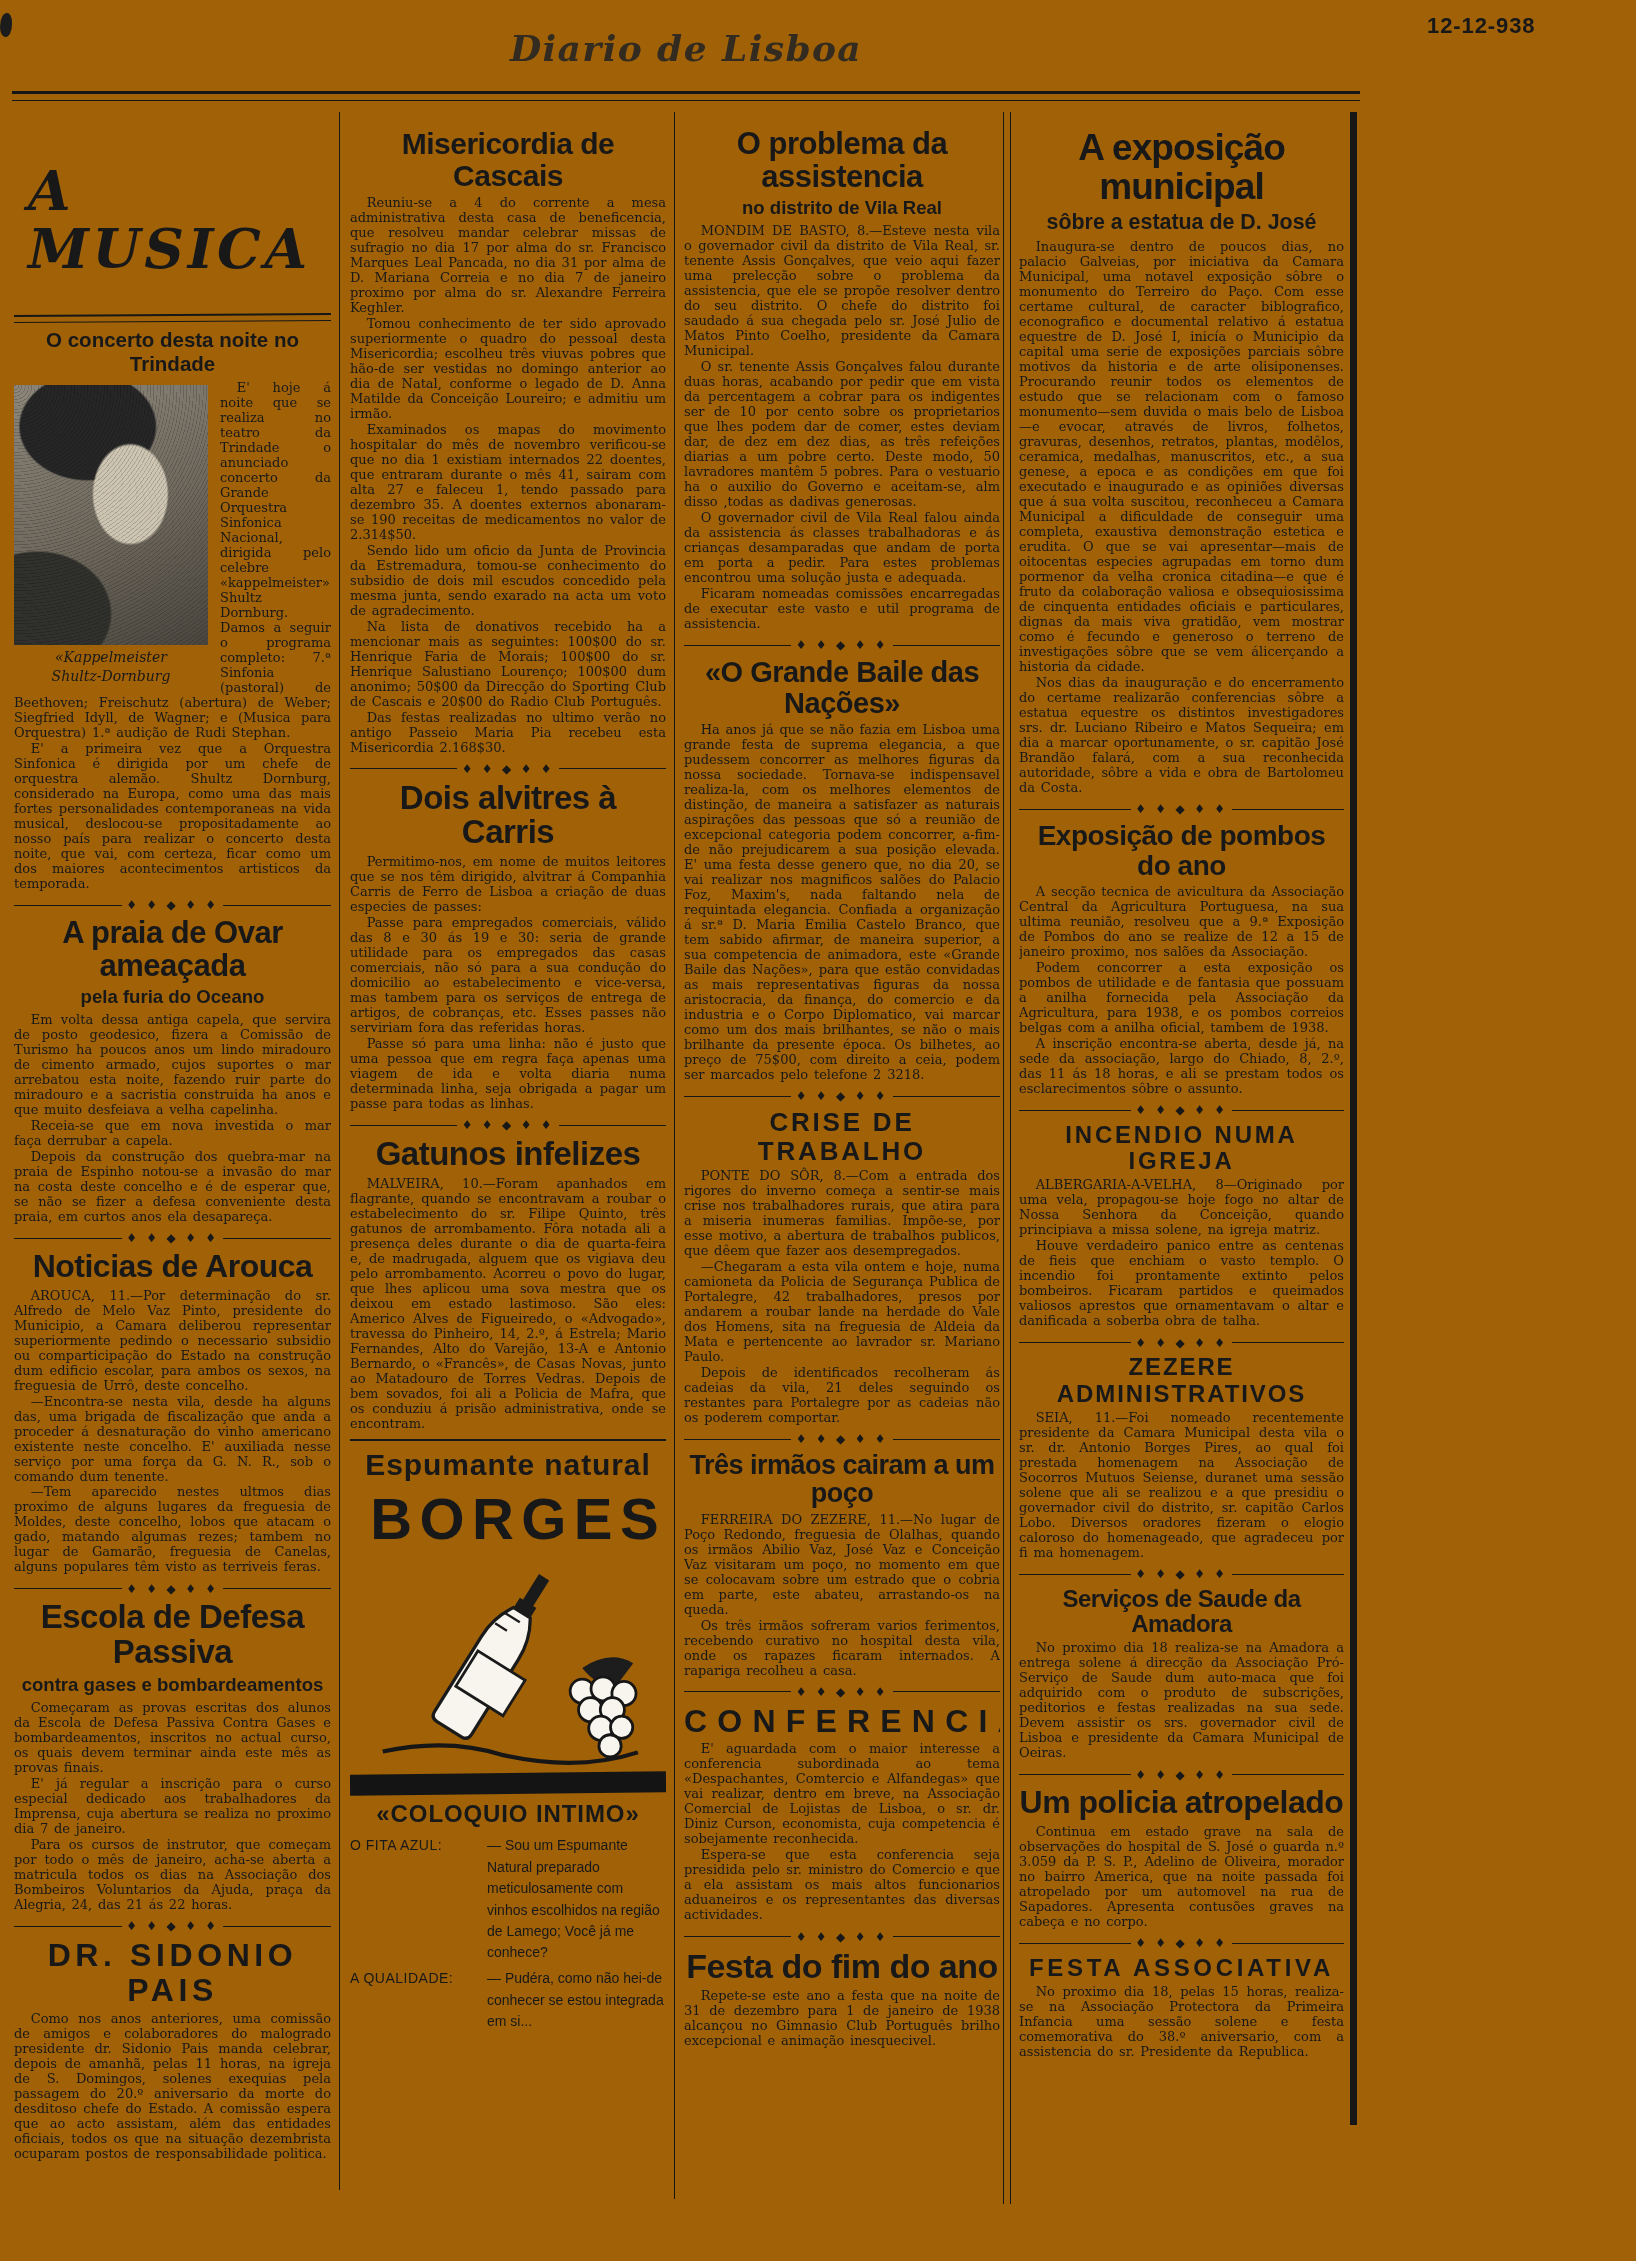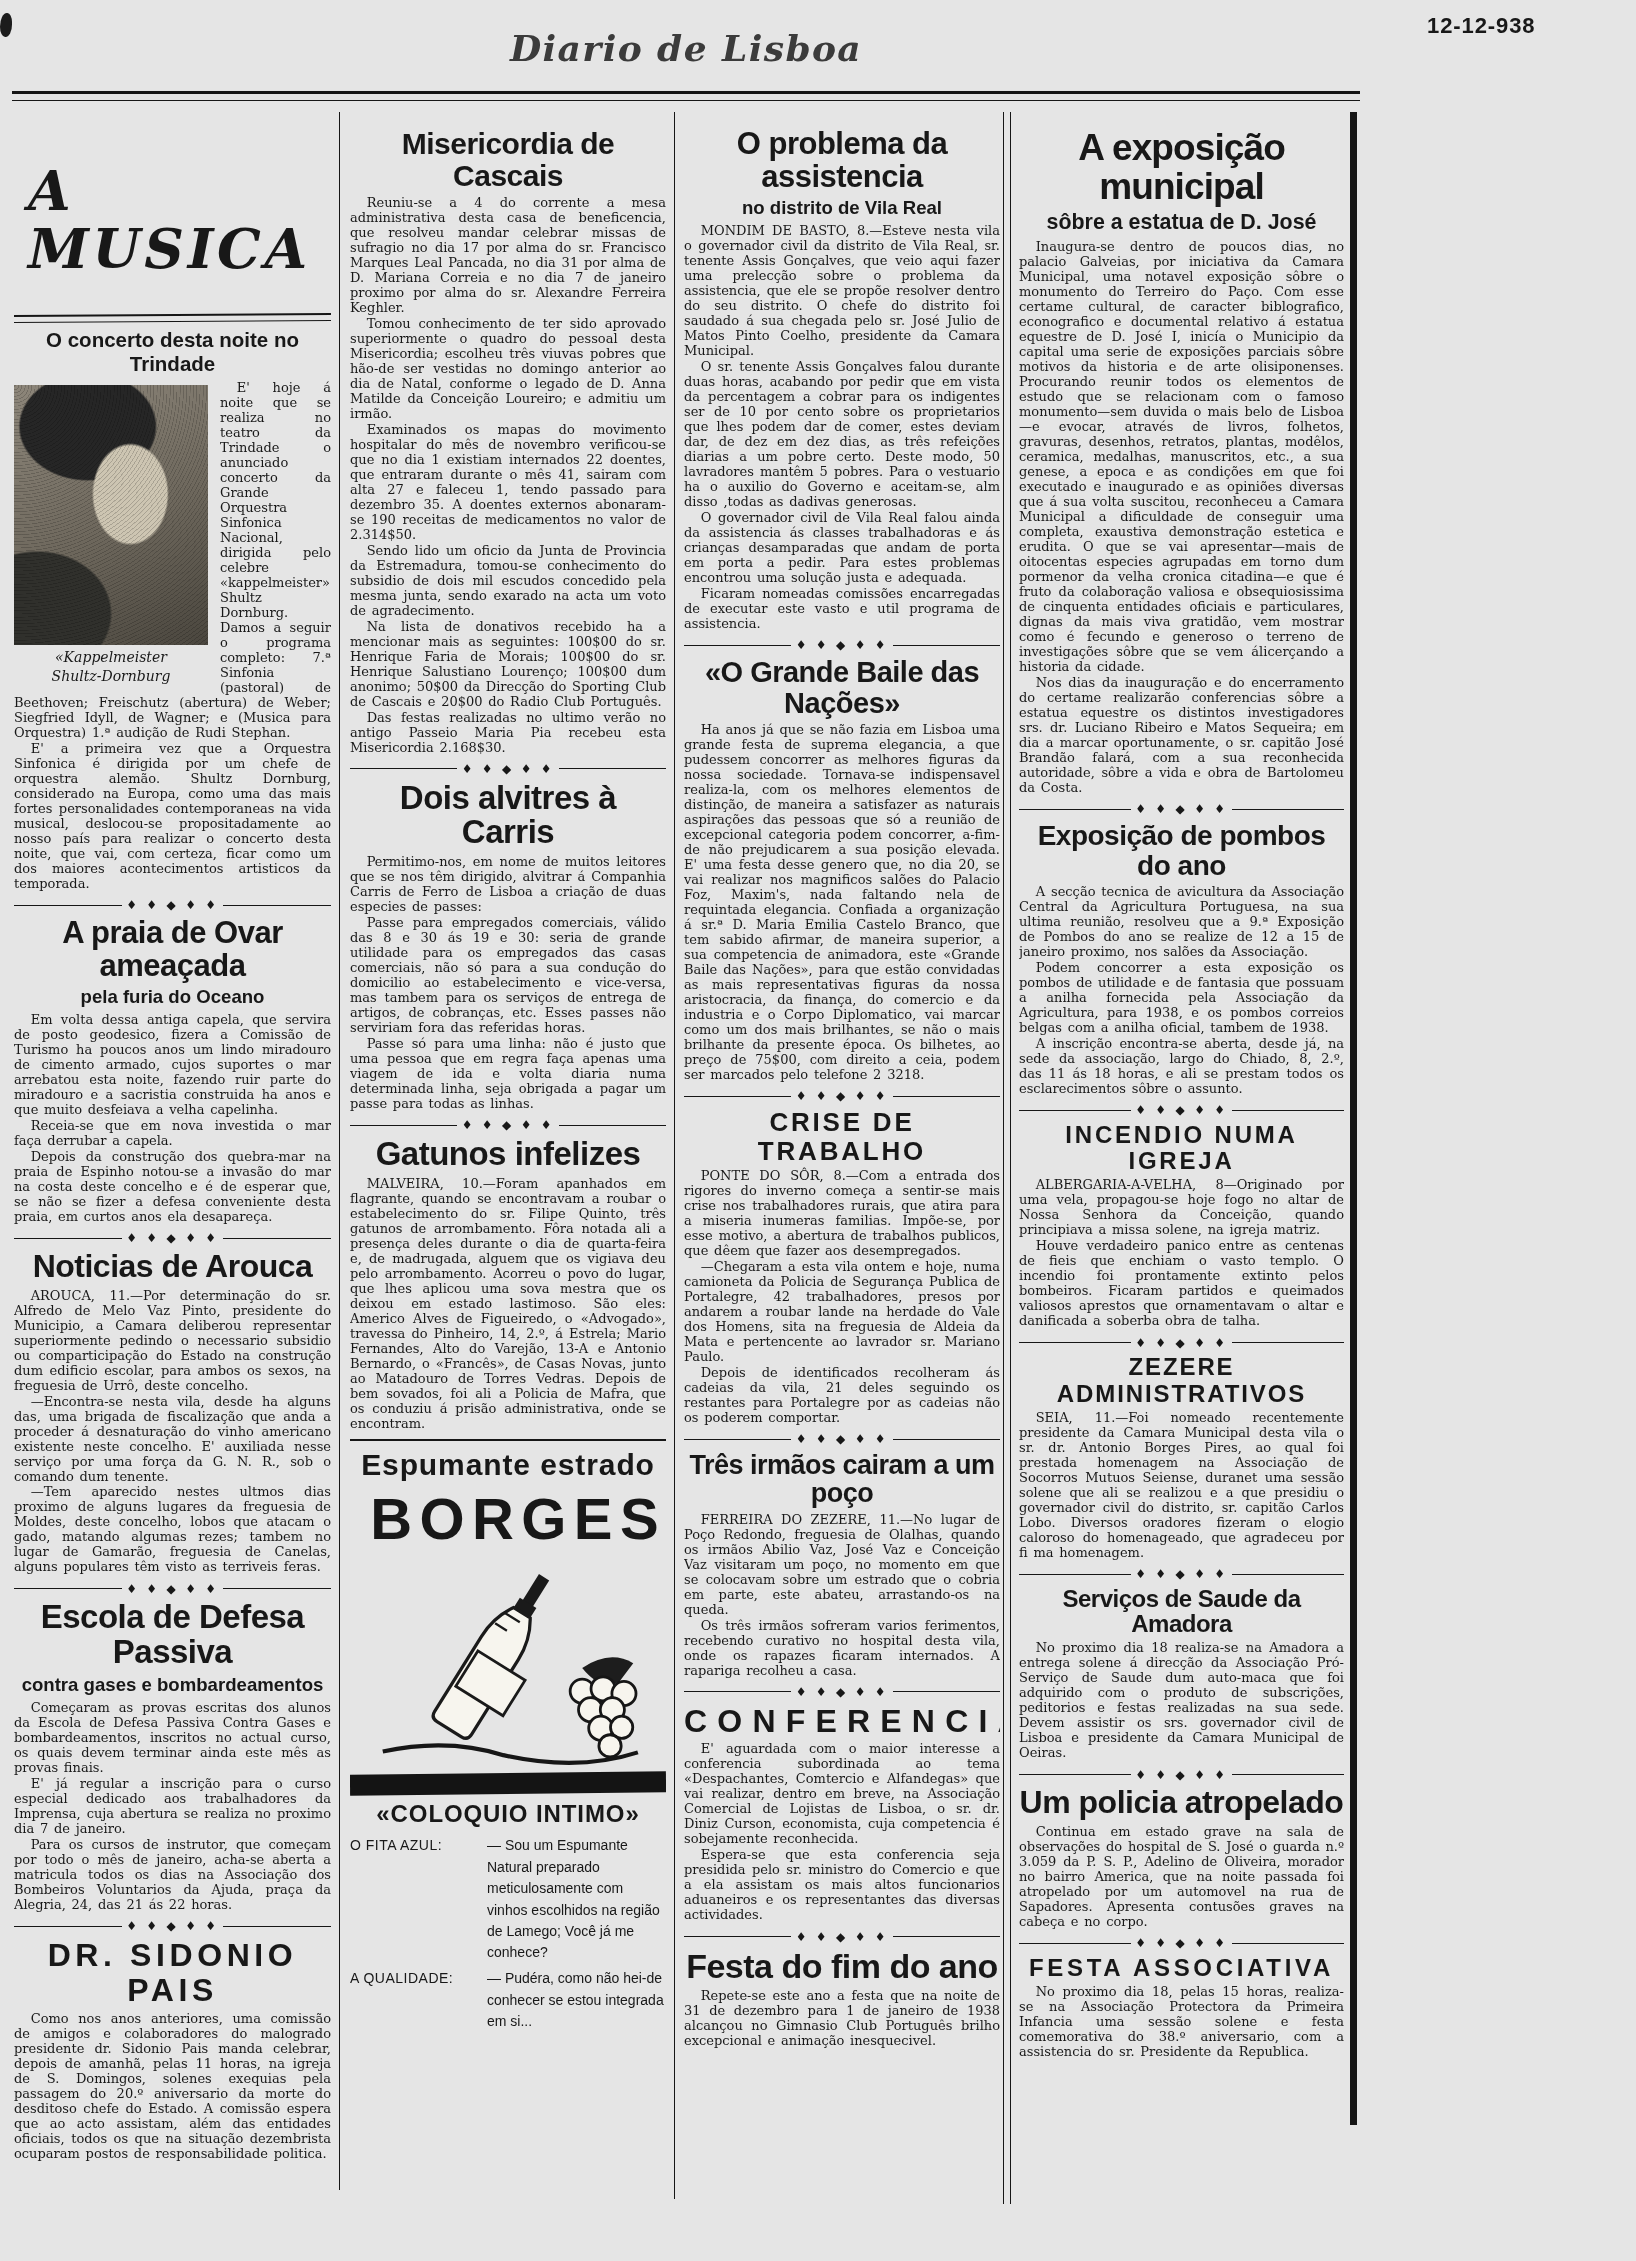--- a/index.html
+++ b/index.html
@@ -1,16 +1,16 @@
 <!DOCTYPE html>
 <html style="font-size:7.4px"><head>
 <meta charset="utf-8">
 <style>
   html,body{margin:0;padding:0;}
-  .page{position:relative;width:1636px;height:2261px;background:#e5e5e5;color:#181818;
+  .page{position:relative;width:1636px;height:2261px;background:#a16207;color:#181818;
         font-family:"DejaVu Serif","Liberation Serif",serif;overflow:hidden;}
   
   .masthead{position:absolute;left:465px;top:27px;width:442px;text-align:center;
             font-family:"DejaVu Serif",serif;font-style:italic;font-weight:bold;
             font-size:36px;letter-spacing:1.4px;color:#242424;opacity:.88;}
   .datestamp{position:absolute;left:1427px;top:13px;font-family:"Liberation Sans",sans-serif;
              font-weight:bold;font-size:22px;letter-spacing:0.9px;}
   .mast-rule{position:absolute;left:11.6px;top:91px;width:1348px;height:5.6px;
              border-top:3.3px solid #161616;border-bottom:1.4px solid #161616;}
   .smudge{position:absolute;left:0px;top:13px;width:12px;height:24px;background:#1c1c1c;
@@ -140,21 +140,21 @@
     <p class="para">Passe para empregados comerciais, válido das 8 e 30 ás 19 e 30: seria de grande utilidade para os empregados das casas comerciais, não só para a sua condução do domicilio ao estabelecimento e vice-versa, mas tambem para os serviços de entrega de artigos, de cobranças, etc. Esses passes não serviriam fora das referidas horas.</p>
     <p class="para">Passe só para uma linha: não é justo que uma pessoa que em regra faça apenas uma viagem de ida e volta diaria numa determinada linha, seja obrigada a pagar um passe para todas as linhas.</p>
 
     <div class="divider">
         <span class="orn"></span>
       </div>
     <h2 class="hl" style="font-size:33px;">Gatunos infelizes</h2>
     <p class="para">MALVEIRA, 10.—Foram apanhados em flagrante, quando se encontravam a roubar o estabelecimento do sr. Filipe Quinto, três gatunos de arrombamento. Fôra notada ali a presença deles durante o dia de quarta-feira e, de madrugada, alguem que os vigiava deu pelo arrombamento. Acorreu o povo do lugar, que lhes aplicou uma sova mestra que os deixou em estado lastimoso. São eles: Americo Alves de Figueiredo, o «Advogado», travessa do Pinheiro, 14, 2.º, á Estrela; Mario Fernandes, Alto do Varejão, 13-A e Antonio Bernardo, o «Francês», de Casas Novas, junto ao Matadouro de Torres Vedras. Depois de bem sovados, foi ali a Policia de Mafra, que os conduziu á prisão administrativa, onde se encontram.</p>
 
     <div class="adbox">
-      <div class="borges-l1">Espumante estrado</div>
+      <div class="borges-l1">Espumante natural</div>
       <div class="borges-l2">BORGES</div>
       <svg class="bottle-art" width="288" height="218" viewBox="0 0 620 470">
         <g transform="rotate(32 310 230)">
           <rect x="270" y="40" width="26" height="70" fill="#1a1a1a"></rect>
           <rect x="262" y="105" width="42" height="30" fill="#1a1a1a"></rect>
           <path d="M262 130 q-26 40 -26 90 l0 190 q0 16 16 16 l62 0 q16 0 16 -16 l0 -190 q0 -50 -26 -90 z" fill="#f7f5ee" stroke="#1a1a1a" stroke-width="7"></path>
           <rect x="246" y="250" width="120" height="90" fill="#f7f5ee" stroke="#1a1a1a" stroke-width="6"></rect>
           <path d="M250 150 l40 0 M246 180 l30 0" stroke="#1a1a1a" stroke-width="5"></path>
         </g>
         <g fill="#f7f5ee" stroke="#161616" stroke-width="6">

